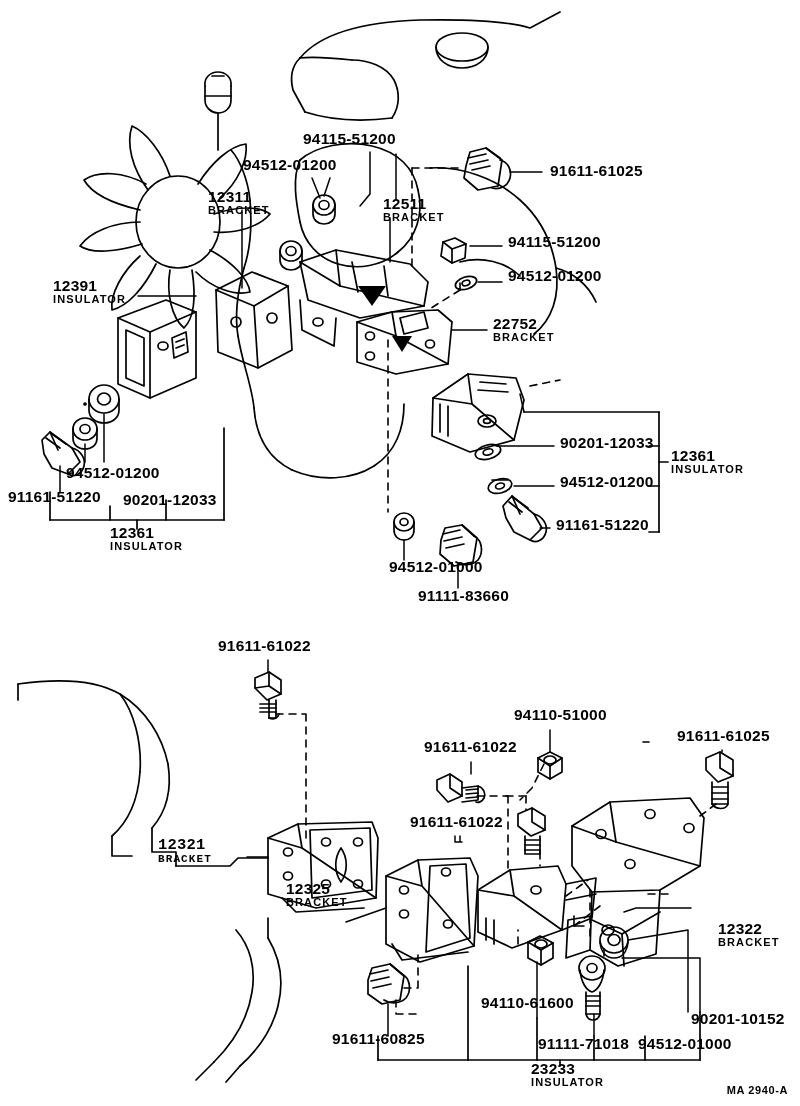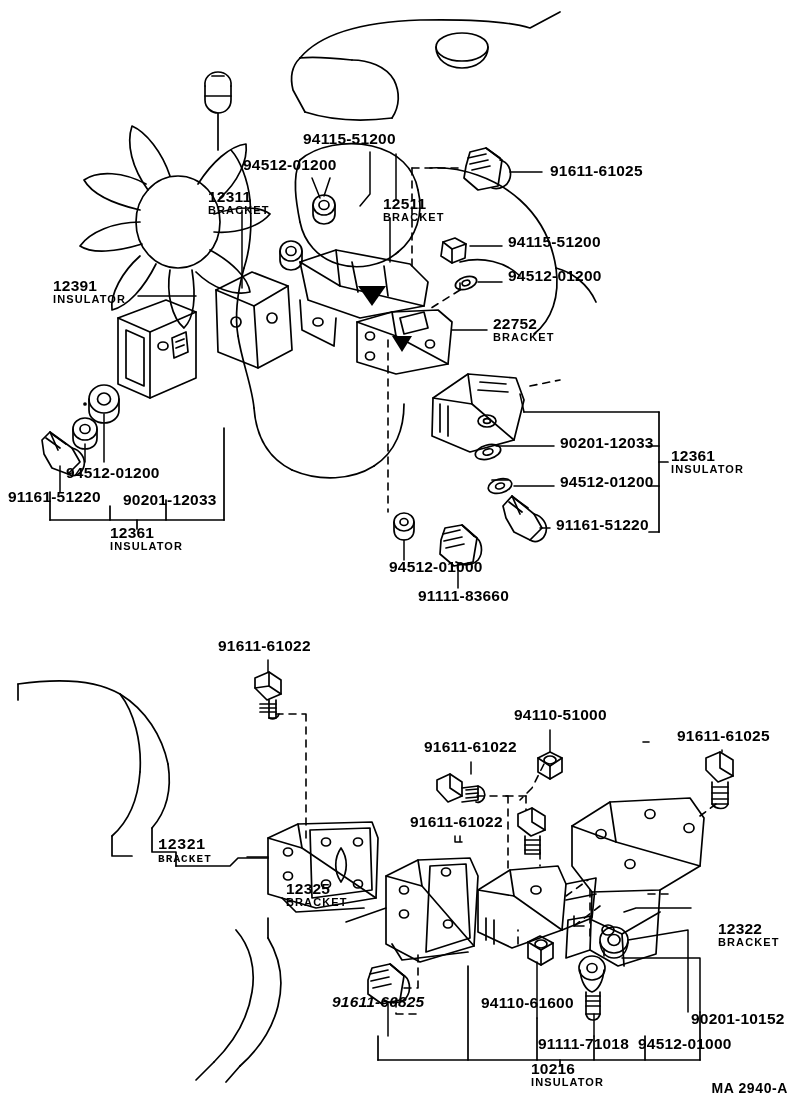--- a/index.html
+++ b/index.html
@@ -17,21 +17,21 @@
     font-weight:bold;
     letter-spacing:0.2px;
     white-space:nowrap;
     line-height:1.02;
   }
   .lbl .pn{display:block;font-size:14.5px;font-weight:bold;}
   .lbl .sub{display:block;font-size:11px;font-weight:bold;letter-spacing:1.1px;}
   .lbl.grp .pn{font-size:15.5px;}
   .wm{
     position:absolute;right:12px;bottom:10px;
-    font-size:14px;font-weight:bold;letter-spacing:0.6px;
+    font-size:11px;font-weight:bold;letter-spacing:0.6px;
   }
 </style>
 </head>
 <body>
 
 <div id="sheet">
 
   <svg class="art" viewBox="0 0 800 1106">
     <g fill="none" stroke="#000" stroke-width="1.7" stroke-linecap="round" stroke-linejoin="round">
 
@@ -530,29 +530,29 @@
   <div class="lbl grp" style="left:286px;top:881px;">
     <span class="pn">12325</span>
     <span class="sub">BRACKET</span>
   </div>
   <div class="lbl grp" style="left:481px;top:995px;">
     <span class="pn">94110-61600</span>
   </div>
   <div class="lbl grp" style="left:691px;top:1011px;">
     <span class="pn">90201-10152</span>
   </div>
-  <div class="lbl grp" style="left:332px;top:994px;font-style:italic;">
+  <div class="lbl grp" style="left:332px;top:1031px;">
     <span class="pn">91611-60825</span>
   </div>
   <div class="lbl grp" style="left:538px;top:1036px;">
     <span class="pn">91111-71018</span>
   </div>
   <div class="lbl grp" style="left:638px;top:1036px;">
     <span class="pn">94512-01000</span>
   </div>
   <div class="lbl grp" style="left:531px;top:1061px;">
-    <span class="pn">10216</span>
+    <span class="pn">23233</span>
     <span class="sub">INSULATOR</span>
   </div>
 
   <div class="wm">MA 2940-A</div>
 
 </div>
 
 </body></html>

